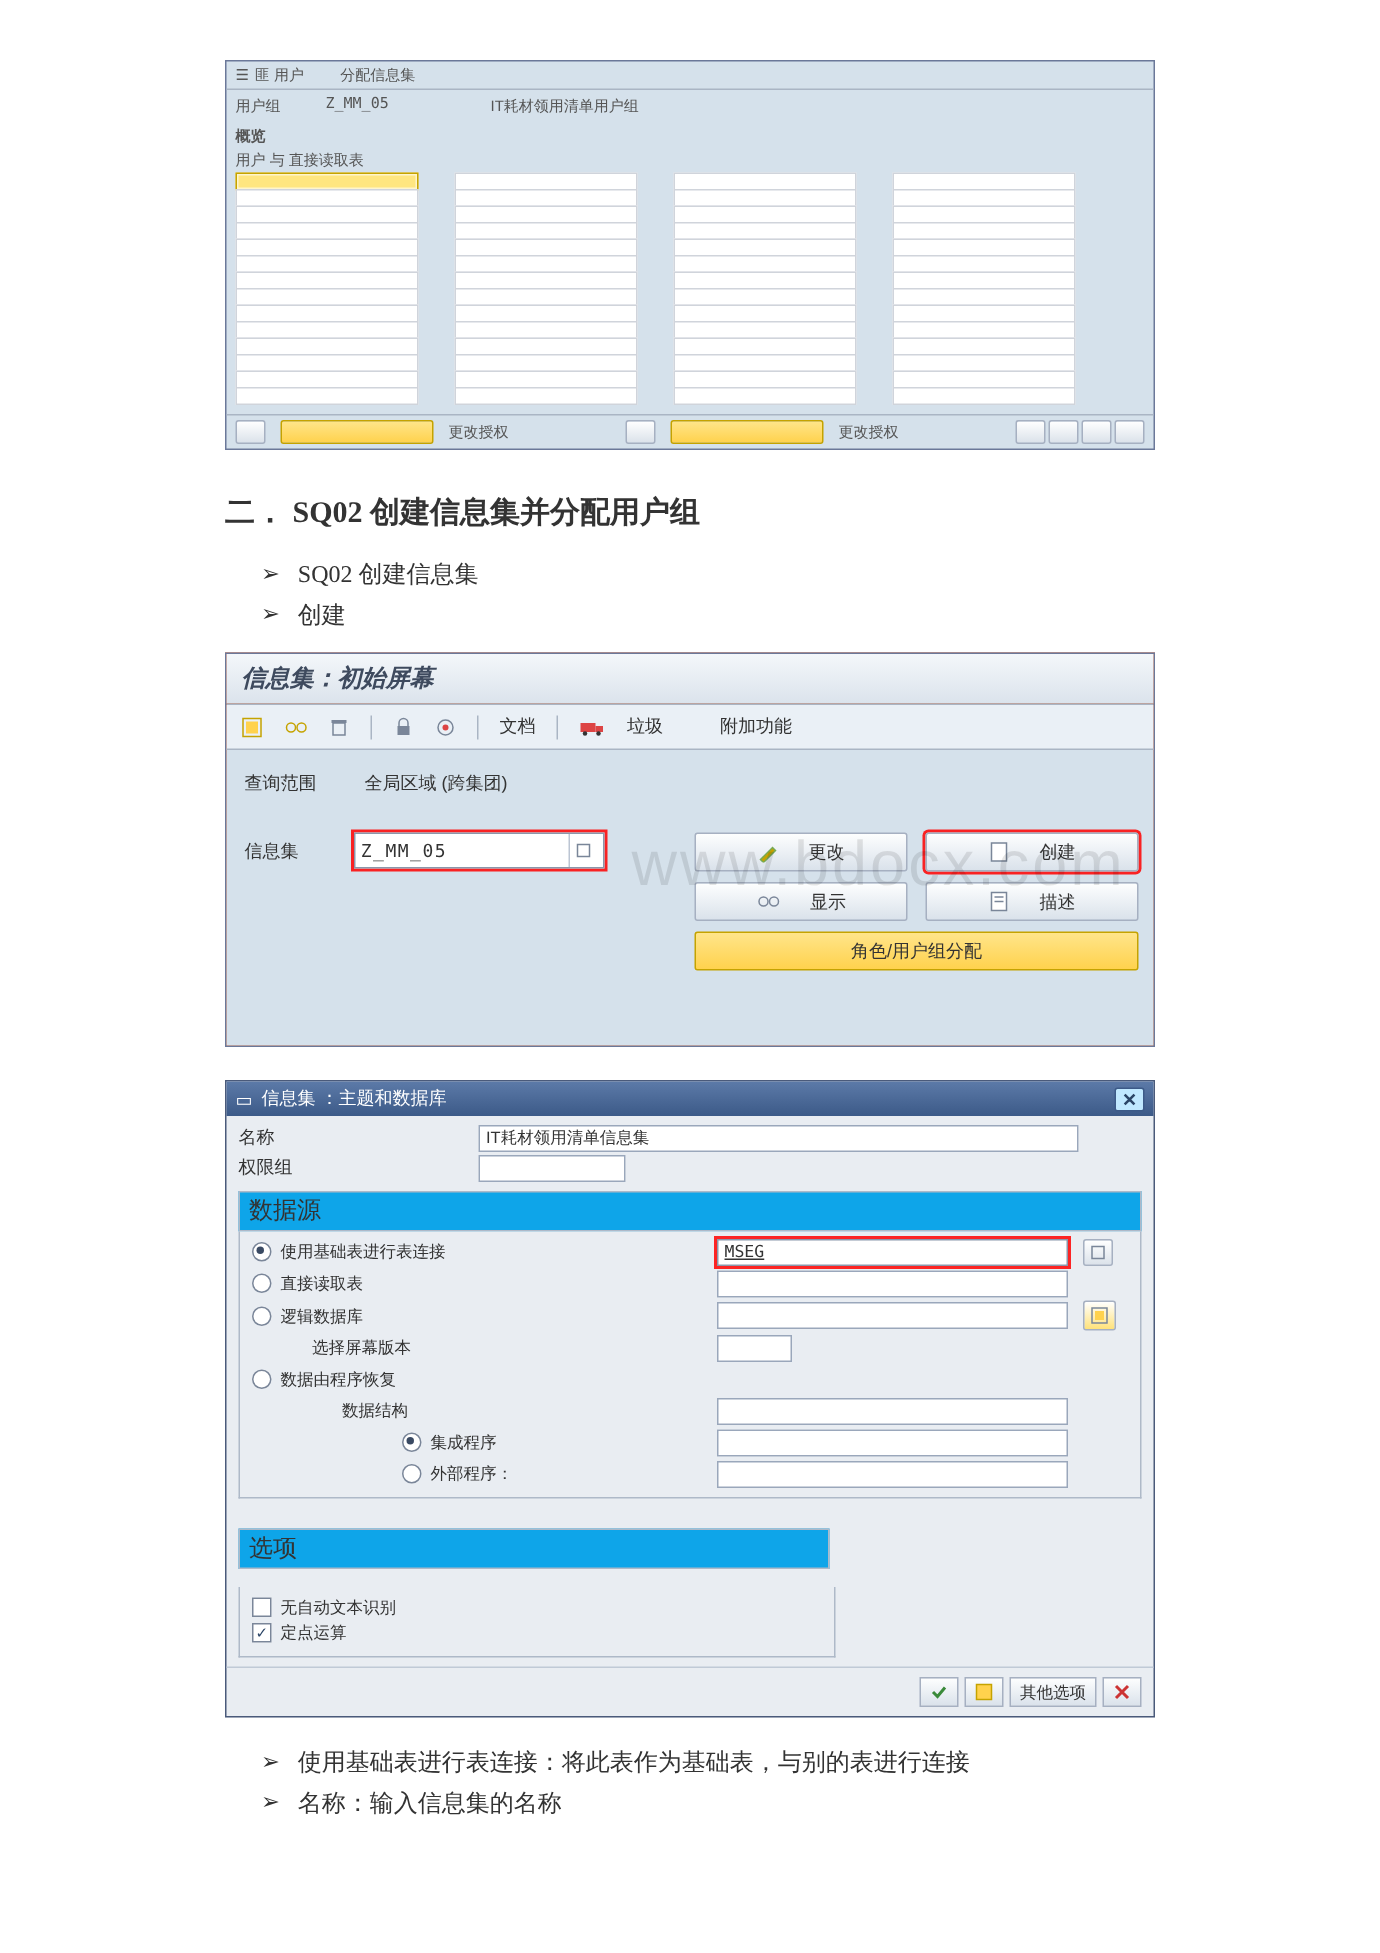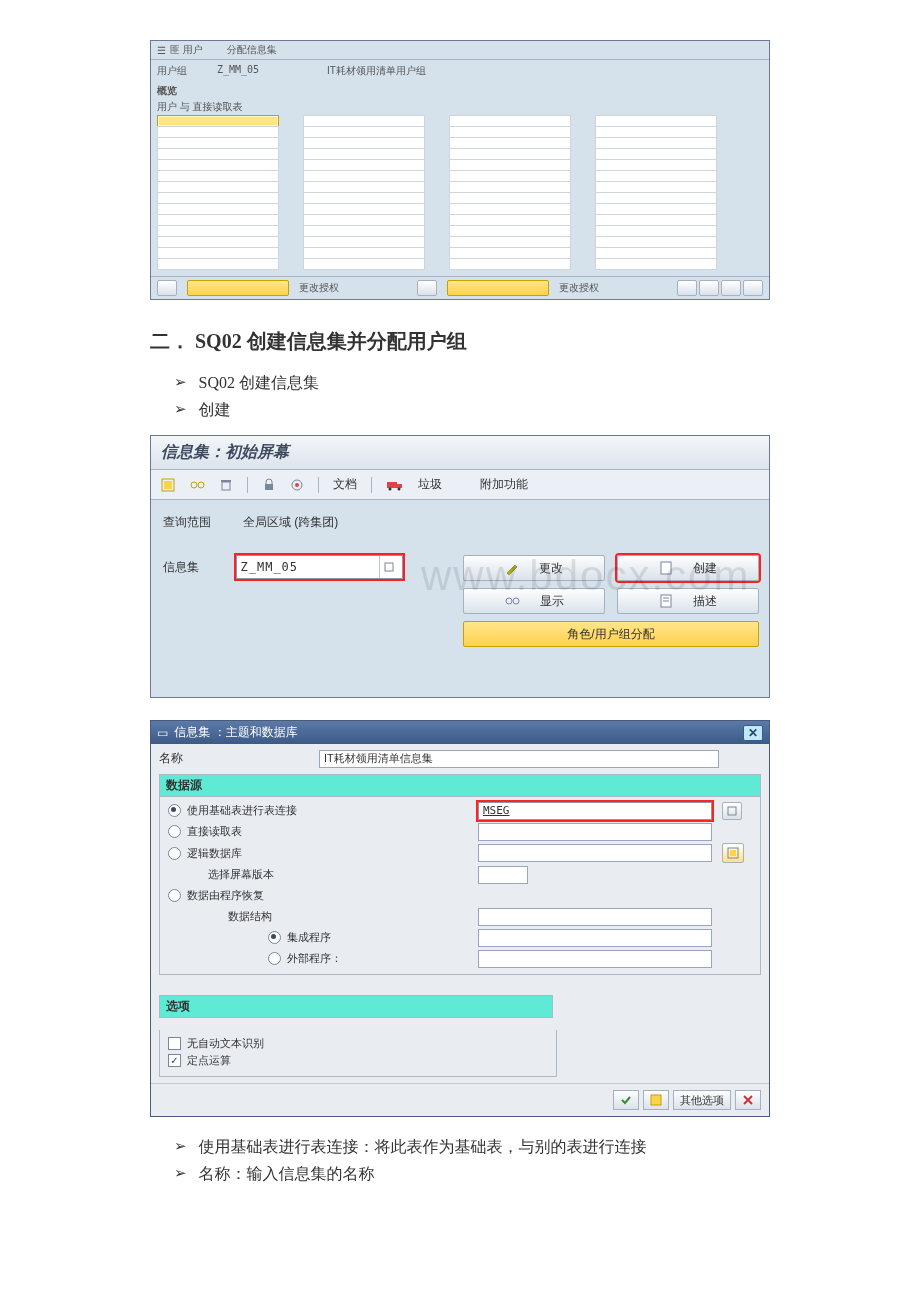--- a/index.html
+++ b/index.html
@@ -252,26 +252,25 @@
   .dlg-label { width: 160px; }
   .text-input {
     flex: 0 0 auto;
     height: 16px;
     border: 1px solid #9aa7bb;
     background: #fff;
     padding: 0 4px;
     font-size: 11px;
   }
   .section-hdr {
-    background: #5eead4;
+    background: #0ea5e9;
     border: 1px solid #aeb9c8;
     padding: 2px 6px;
-    font-size: 12px;
+    font-size: 16px;
     margin-top: 6px;
-    font-weight: bold;
   }
   .box {
     border: 1px solid #aeb9c8;
     border-top: none;
     background: #e9edf2;
     padding: 4px 8px 6px;
   }
   .radio-row, .check-row {
     display: flex;
     align-items: center;
@@ -550,20 +549,24 @@
         <span style="margin-right:6px;">▭</span>
         <span>信息集 ：主题和数据库</span>
         <span class="close">✕</span>
       </div>
       <div class="dlg-body">
         <div class="dlg-row">
           <span class="dlg-label">名称</span>
           <span class="text-input" style="width:390px;">
             <span>IT耗材领用清单信息集</span>
           </span>
+        </div>
+        <div class="dlg-row">
+          <span class="dlg-label">权限组</span>
+          <span class="text-input" style="width:88px;"></span>
         </div>
 
         <div class="section-hdr">数据源</div>
         <div class="box">
           <div class="ds-grid">
             <div class="radio-row">
               <span class="radio checked"></span>
               <span>使用基础表进行表连接</span>
             </div>
             <span class="ds-input mseg red-outline">

